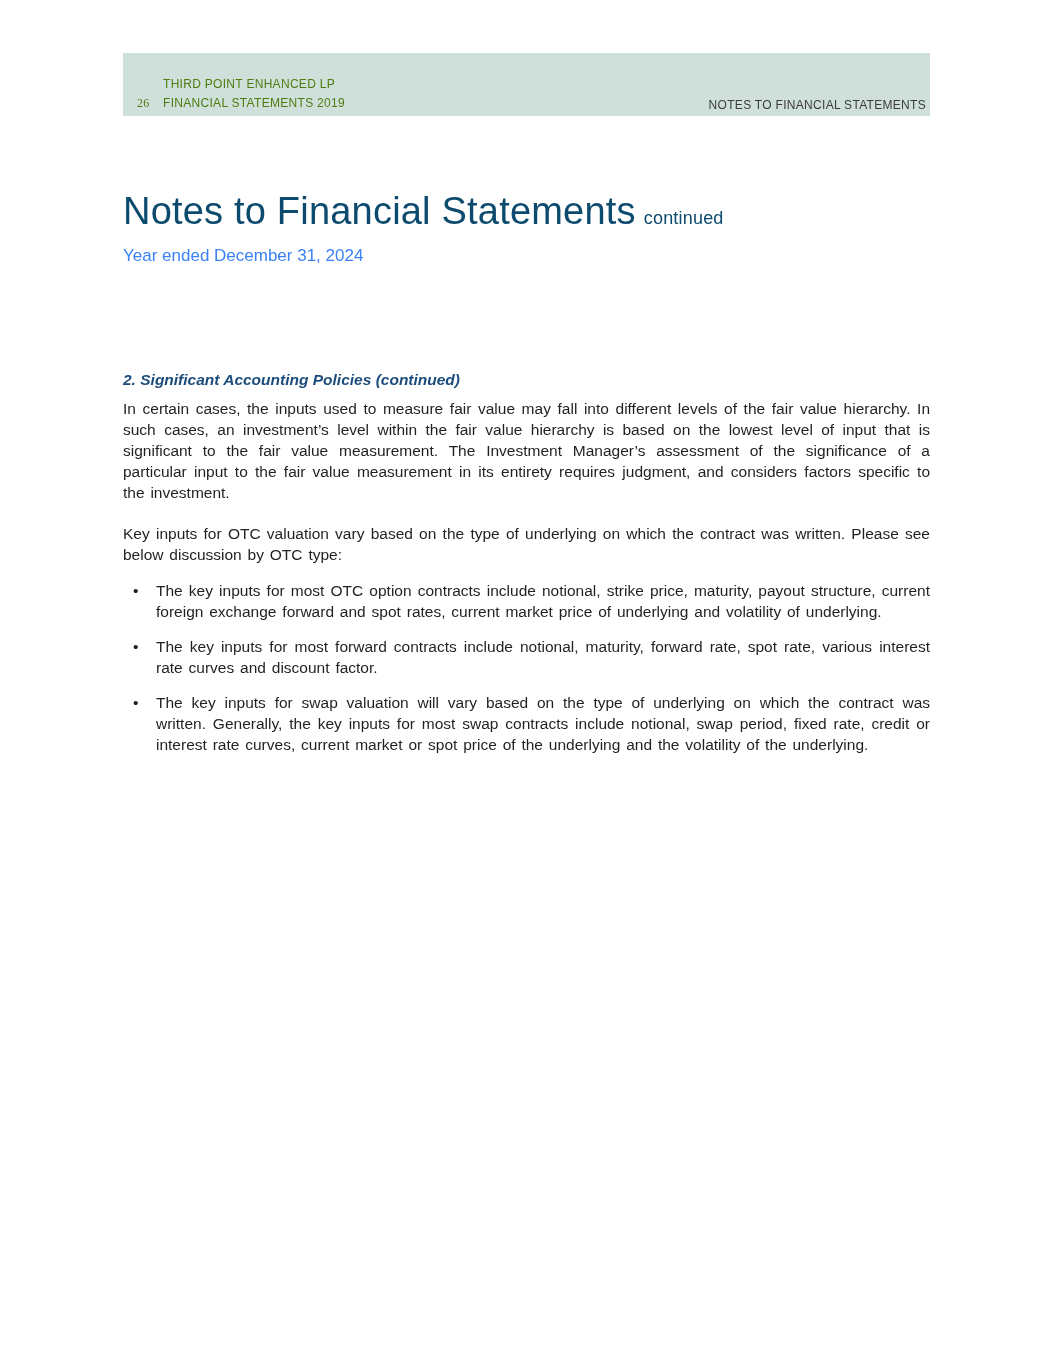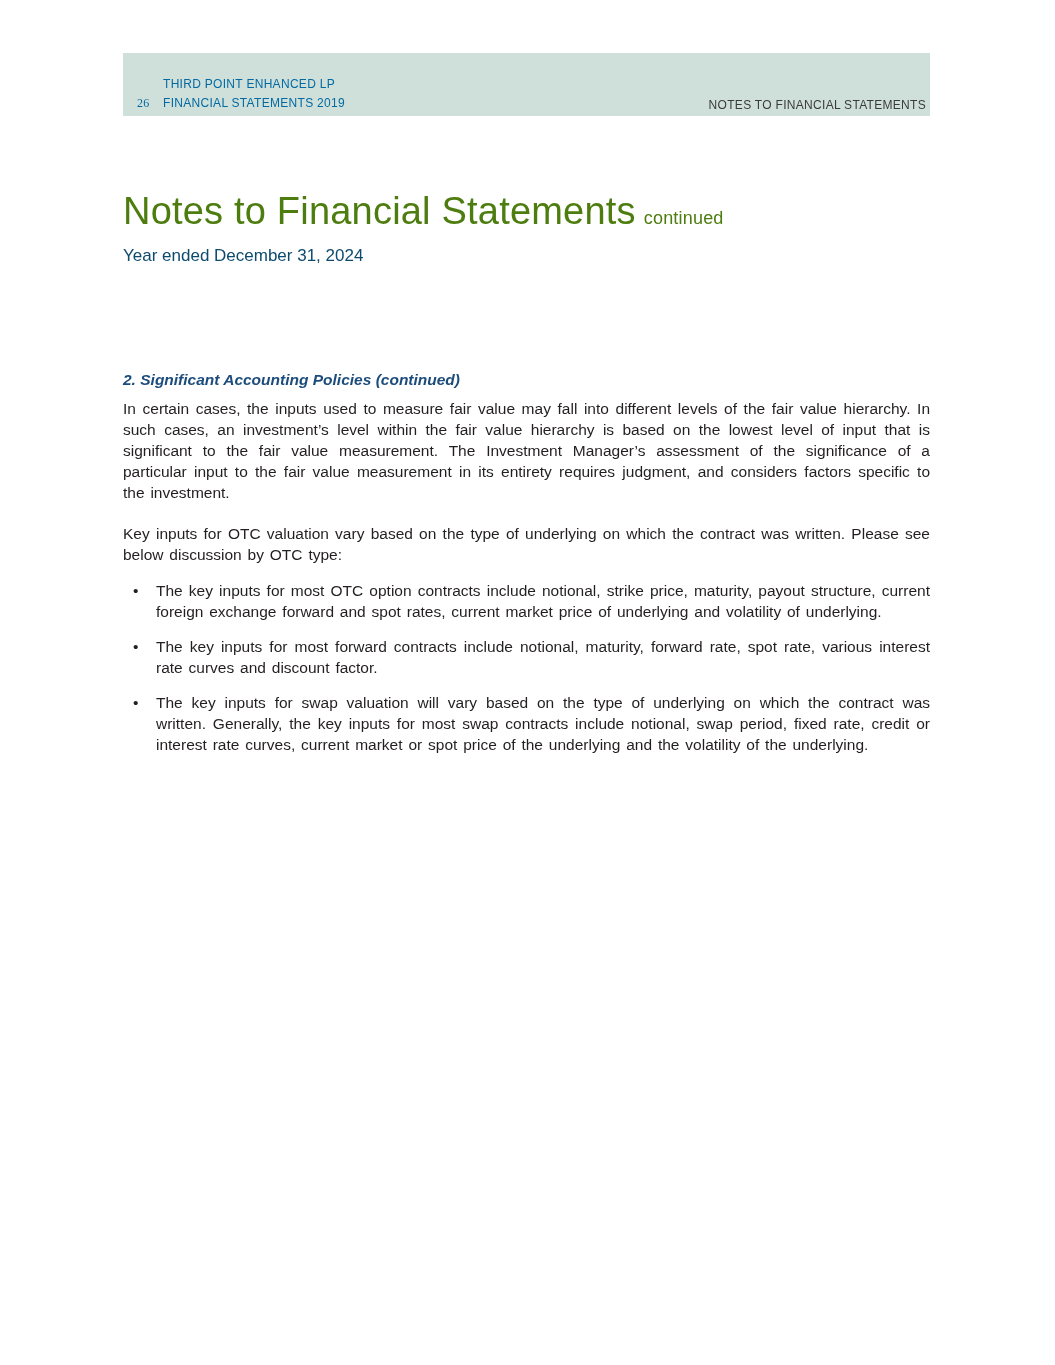--- a/index.html
+++ b/index.html
@@ -15,47 +15,47 @@
 
   
   .banner {
     position: absolute;
     left: 123px; top: 53px;
     width: 807px; height: 63px;
     background: #cfe0da;
   }
   .banner-left {
     position: absolute; left: 0; bottom: 3px;
-    color: #0369a1;
+    color: #4d7c0f;
     font-size: 12px; line-height: 19px;
     letter-spacing: 0.3px;
     white-space: nowrap;
   }
   .banner-company { margin-left: 40px; }
   .banner-line2 { margin-left: 14px; }
   .page-num { display: inline-block; width: 18px; font-family: Liberation Serif, serif; }
   .stmt-label { margin-left: 8px; }
   .banner-right {
     position: absolute; right: 4px; bottom: 4px;
     color: #3b3b3b;
     font-size: 12px; letter-spacing: 0.3px;
     white-space: nowrap;
   }
 
   
   .title-block { position: absolute; left: 123px; top: 188px; width: 807px; }
   .title-block h1 {
     margin: 0; font-weight: normal;
     font-size: 38px; line-height: 46px;
-    color: #4d7c0f;
+    color: #0c4a6e;
     letter-spacing: 0.2px;
     white-space: nowrap;
   }
   .title-suffix { font-size: 18px; margin-left: 8px; }
-  .subtitle { margin-top: 5px; font-size: 17px; color: #0c4a6e; }
+  .subtitle { margin-top: 5px; font-size: 17px; color: #3b82f6; }
 
   
   .content {
     position: absolute; left: 123px; top: 370px; width: 807px;
     font-size: 15.5px; line-height: 21px;
     text-align: justify;
     word-spacing: 0.10em;
   }
   .content h2 {
     margin: 0 0 2px 0;

